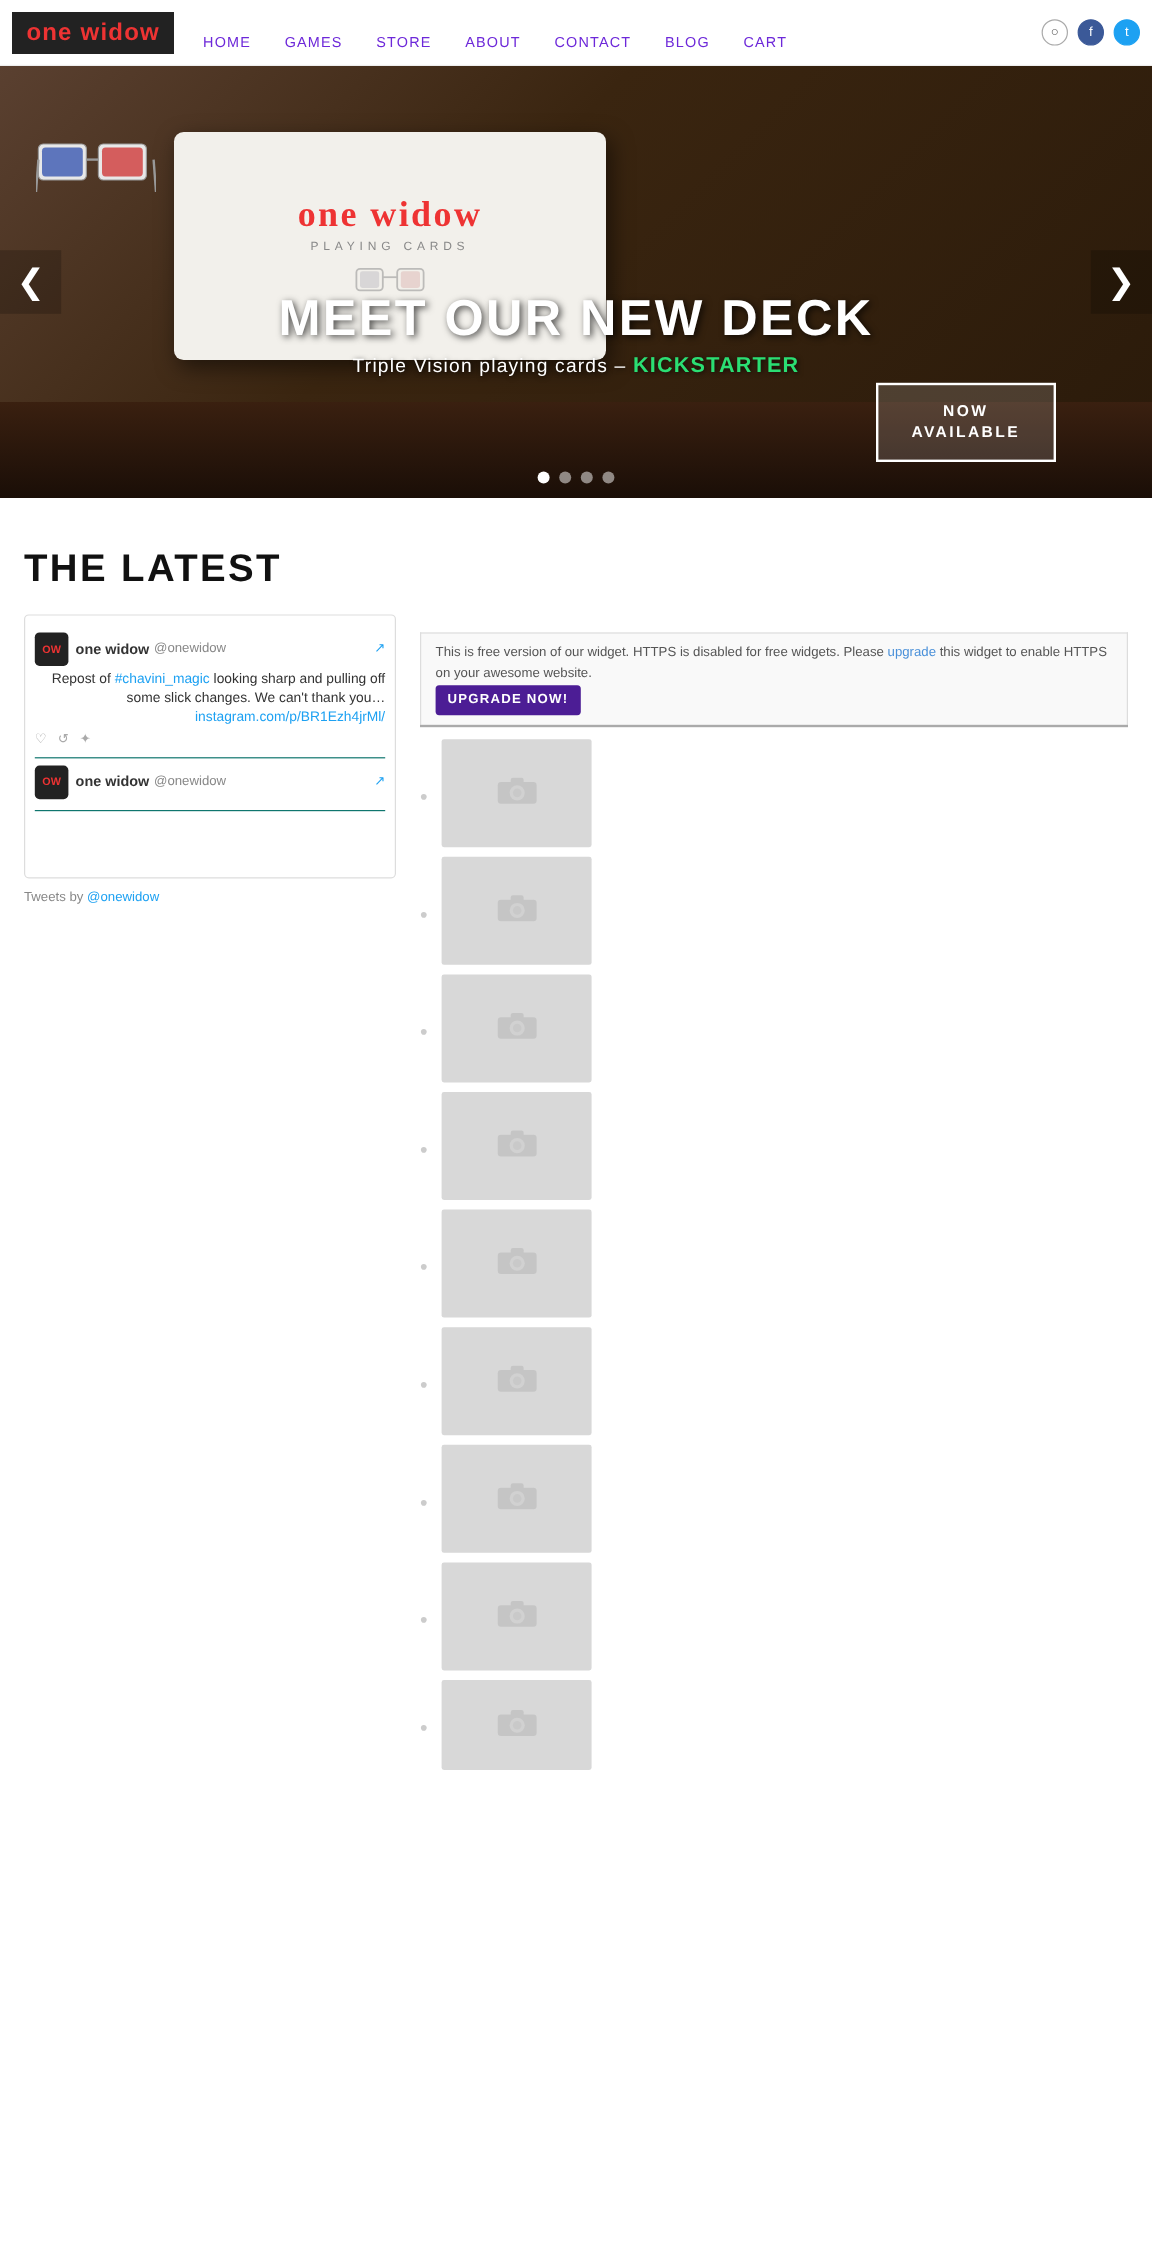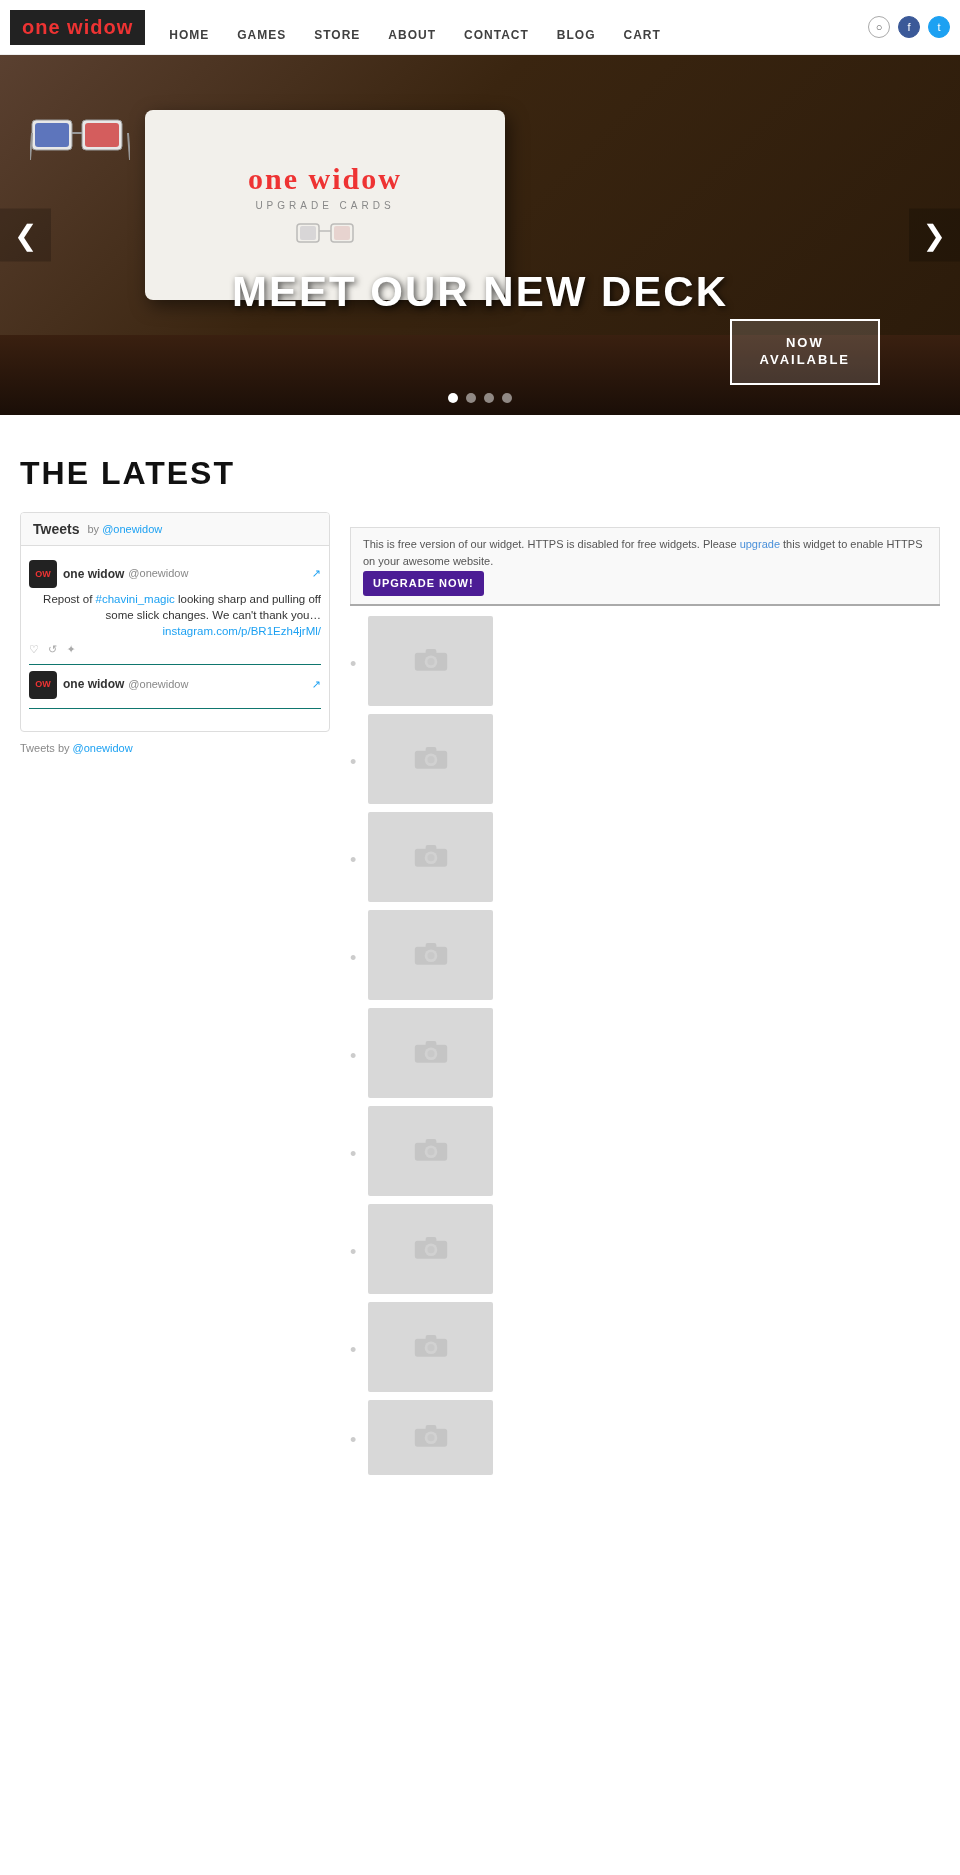--- a/index.html
+++ b/index.html
@@ -25,23 +25,23 @@
       white-space: nowrap;
     }
     .logo span { color: #e33; }
     nav {
       display: flex;
       align-items: center;
       flex: 1;
     }
     nav a {
       text-decoration: none;
-      color: #404040;
+      color: #6d28d9;
       font-size: 12px;
-      font-weight: bold;
+      font-weight: normal;
       letter-spacing: 1px;
       padding: 0 14px;
       text-transform: uppercase;
       margin-top: 16px;
     }
     .header-icons {
       display: flex;
       gap: 8px;
       margin-left: auto;
     }
@@ -335,34 +335,38 @@
         <rect x="52" y="15" width="40" height="30" rx="4" fill="#e8e8e8" stroke="#999" stroke-width="1"></rect>
         <rect x="55" y="18" width="34" height="24" rx="3" fill="#cc2222" opacity="0.7"></rect>
         <line x1="42" y1="28" x2="52" y2="28" stroke="#999" stroke-width="2"></line>
         <line x1="2" y1="28" x2="0" y2="55" stroke="#999" stroke-width="2"></line>
         <line x1="98" y1="28" x2="100" y2="55" stroke="#999" stroke-width="2"></line>
       </svg>
     </div>
 
     <div style="position:absolute;top:55px;left:145px;width:360px;height:190px;background:#f2f0eb;border-radius:8px;display:flex;flex-direction:column;align-items:center;justify-content:center;box-shadow:4px 6px 18px rgba(0,0,0,0.5);">
       <div style="font-size:30px;font-weight:900;color:#e33;letter-spacing:2px;font-family:Georgia,serif;">one widow</div>
-      <div style="font-size:10px;letter-spacing:4px;color:#888;margin-top:4px;">UPGRADE CARDS</div>
+      <div style="font-size:10px;letter-spacing:4px;color:#888;margin-top:4px;">PLAYING CARDS</div>
 
       <svg viewBox="0 0 60 30" width="60" height="30" style="margin-top:8px;opacity:0.5;">
         <rect x="2" y="5" width="22" height="18" rx="3" fill="none" stroke="#888" stroke-width="1.5"></rect>
         <rect x="5" y="7" width="16" height="14" rx="2" fill="#446" opacity="0.3"></rect>
         <rect x="36" y="5" width="22" height="18" rx="3" fill="none" stroke="#888" stroke-width="1.5"></rect>
         <rect x="39" y="7" width="16" height="14" rx="2" fill="#a33" opacity="0.3"></rect>
         <line x1="24" y1="12" x2="36" y2="12" stroke="#888" stroke-width="1.5"></line>
       </svg>
     </div>
   </div>
 
   <div class="hero-text">
     <div class="hero-title">MEET OUR NEW DECK</div>
+    <div class="hero-subtitle">
+      <span>Triple Vision playing cards –</span>
+      <span class="kickstarter-logo">KICKSTARTER</span>
+    </div>
   </div>
 
   <div class="hero-btn">
     <div>NOW</div>
     <div>AVAILABLE</div>
   </div>
 
   <div class="hero-prev">❮</div>
   <div class="hero-next">❯</div>
 
@@ -374,27 +378,20 @@
   </div>
 </div>
 
 <div class="main-content">
   <h2 class="section-title">THE LATEST</h2>
 
   <div class="latest-grid">
 
     <div class="tweets-col">
       <div class="tweets-widget">
-        <div class="tweets-header">
-          <span>Tweets</span>
-          <span class="tweets-by">
-            <span>by</span>
-            <a>@onewidow</a>
-          </span>
-        </div>
         <div class="tweets-body">
 
           <div class="tweet-item">
             <div class="tweet-header">
               <div class="tweet-avatar" style="background:#222;display:inline-flex;align-items:center;justify-content:center;">
                 <span style="color:#e33;font-size:9px;font-weight:bold;">OW</span>
               </div>
               <span class="tweet-name">one widow</span>
               <span class="tweet-handle">@onewidow</span>
               <span class="tweet-arrow" style="margin-left:auto;color:#1da1f2;">↗</span>

